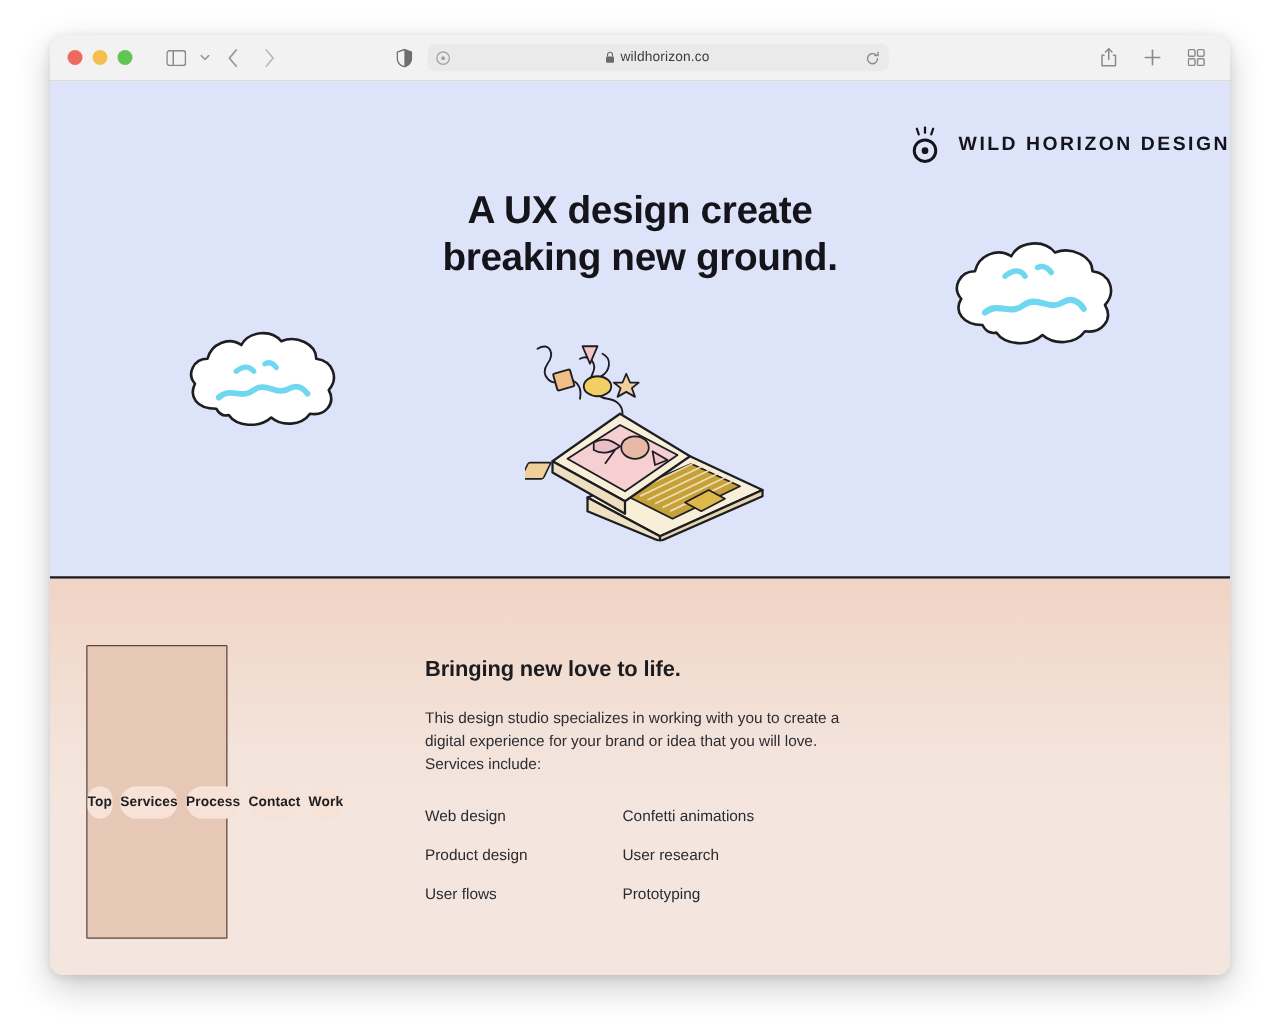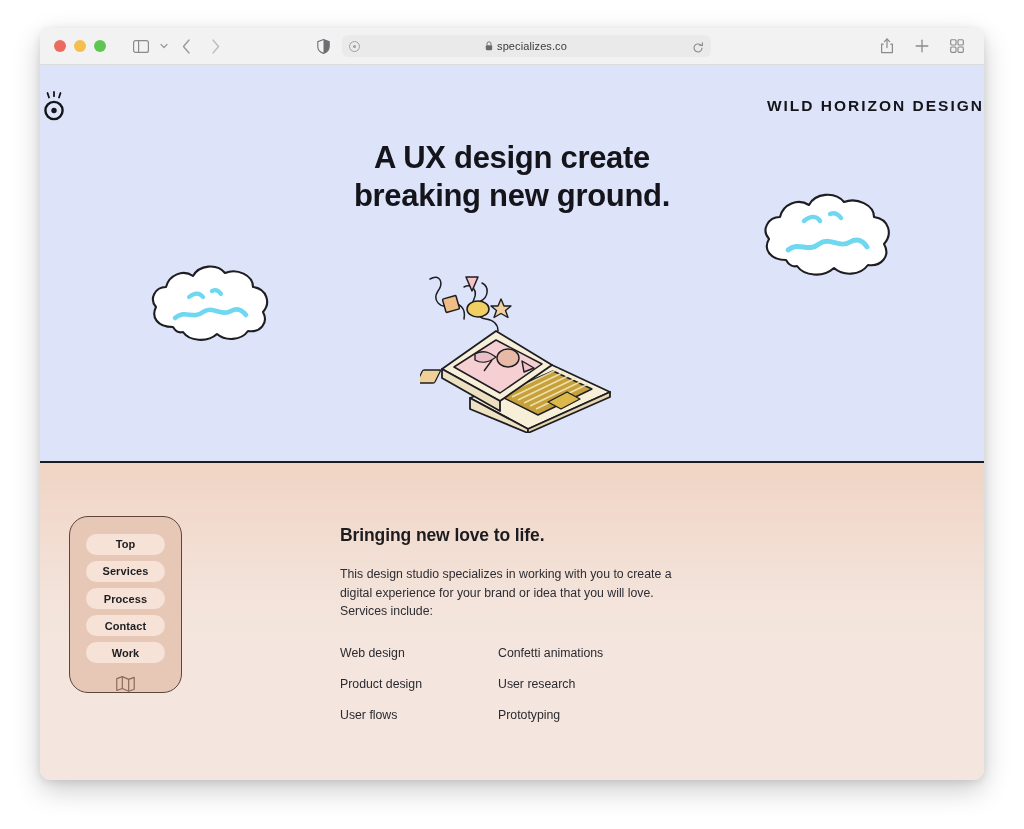--- a/index.html
+++ b/index.html
@@ -131,23 +131,23 @@
     position: relative;
     height: 398px;
     background: #dde3f8;
     border-bottom: 2px solid #1c1c20;
     overflow: hidden;
   }
 
   .brand {
     display: flex;
     align-items: center;
-    justify-content: space-between;
+    justify-content: flex-end;
     gap: 13px;
-    padding-top: 26px;
+    padding-top: 36px;
   }
   .brand-mark { width: 28px; height: 30px; }
   .brand-name {
     font-size: 15.5px;
     font-weight: bold;
     letter-spacing: 2.0px;
     color: #14141a;
   }
 
   .headline {
@@ -182,26 +182,26 @@
                 #f3e3da 42%,
                 #f4e6de 60%,
                 #f4e6de 100%);
   }
 
   .nav-panel {
     position: absolute;
     left: 29px;
     top: 53px;
     width: 113px;
-    height: 177px;
+    height: 235px;
     background: #e7c7b6;
     border: 1.6px solid #5c463c;
-    border-radius: 19px;
-    display: flex;
-    flex-direction: column;
+    border-radius: 1px;
+    display: flex;
+    flex-direction: row;
     align-items: center;
     padding-top: 17px;
     gap: 6.5px;
   }
 
   .nav-pill {
     width: 79px;
     height: 26px;
     background: #f6e2d6;
     border-radius: 13px;
@@ -297,21 +297,21 @@
           </svg>
         </div>
 
         <div class="url-bar">
           <div class="zoom-dot"></div>
           <div class="url-center">
             <svg width="8" height="10" viewBox="0 0 8 10">
               <path d="M2 4.2 V2.8 A2 2 0 0 1 6 2.8 V4.2" fill="none" stroke="#6a6a6e" stroke-width="0.9"></path>
               <rect x="0.8" y="4.2" width="6.4" height="5.0" rx="1.1" fill="#6a6a6e"></rect>
             </svg>
-            <span class="url-text">specializes.co</span>
+            <span class="url-text">wildhorizon.co</span>
           </div>
           <div class="reload-btn">
             <svg width="12" height="12" viewBox="0 0 12 12" fill="none" stroke="#8a8a8e" stroke-width="1.1" stroke-linecap="round">
               <path d="M10 6 A4 4 0 1 1 8.6 2.9"></path>
               <polyline points="10.4,0.8 10.4,3.4 7.9,3.4"></polyline>
             </svg>
           </div>
         </div>
       </div>
     </div>

